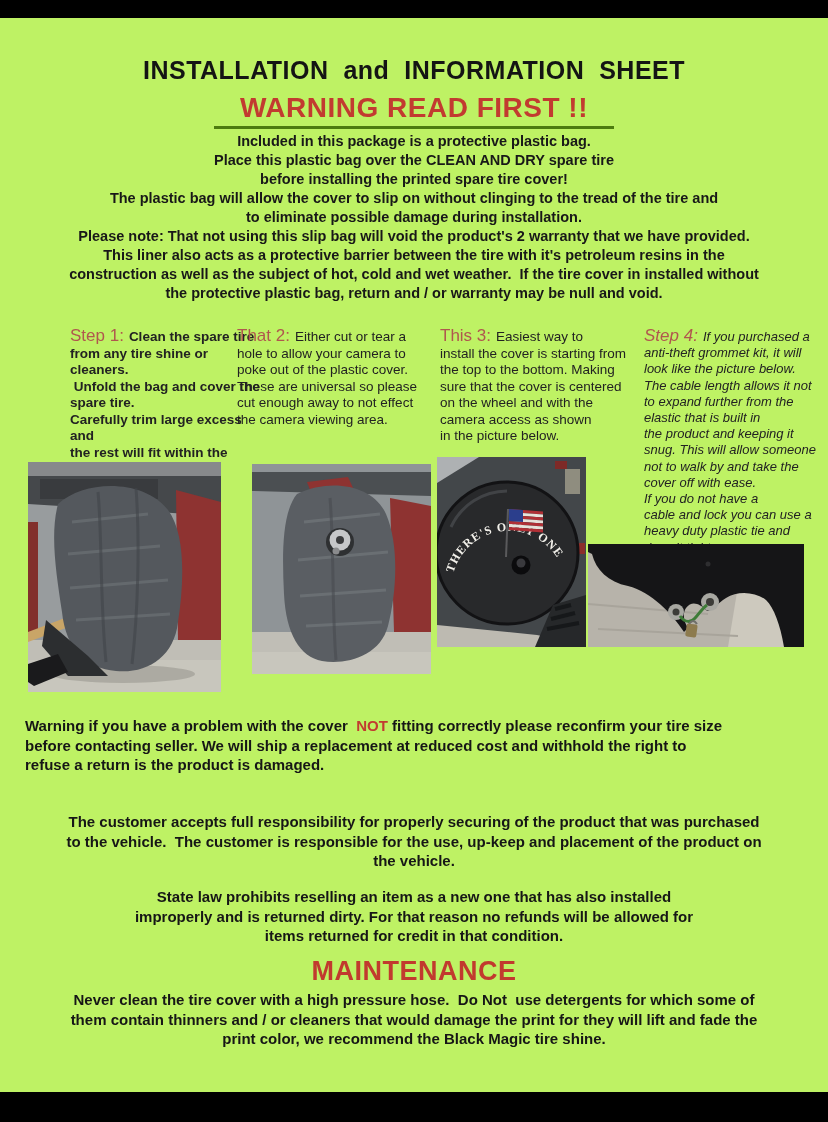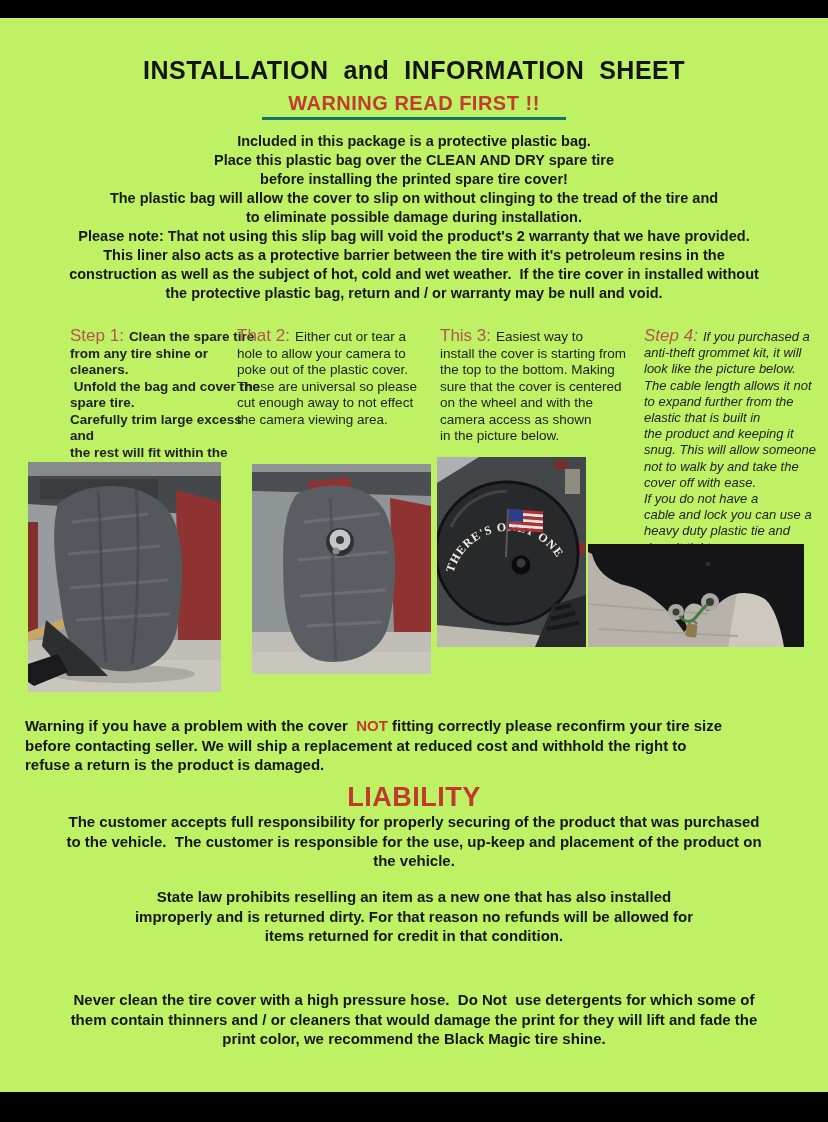--- a/index.html
+++ b/index.html
@@ -10,22 +10,22 @@
   .sheet{
     position:absolute;left:0;top:18px;width:828px;height:1074px;background:#bef264;
   }
   .abs{position:absolute;}
   .title{
     left:0;top:38px;width:828px;text-align:center;
     font-size:25px;font-weight:bold;letter-spacing:.5px;white-space:pre;color:#141414;margin:0;
   }
   .warn-head-wrap{left:0;top:74px;width:828px;text-align:center;}
   .warn-head{
-    display:inline-block;font-size:20px;font-weight:bold;color:#c23b30;
-    border-bottom:3px solid #0f766e;padding:0 26px 2px 26px;letter-spacing:.5px;
+    display:inline-block;font-size:28px;font-weight:bold;color:#c23b30;
+    border-bottom:3px solid #4d7c0f;padding:0 26px 2px 26px;letter-spacing:.5px;
   }
   .intro{
     left:0;top:114px;width:828px;text-align:center;
     font-size:14.5px;font-weight:bold;line-height:19px;white-space:pre-wrap;color:#181818;
   }
   .step{top:310px;font-size:13.5px;line-height:16.5px;color:#222;}
   .step-label{font-size:17px;color:#b0574e;}
   .step-text{white-space:pre-wrap;margin-left:5px;}
   .step1{left:46px;width:198px;margin-left:24px;}
   .step1 .step-text{font-weight:bold;}
@@ -215,25 +215,25 @@
         <path d="M101,80 q4,-6 8,0" stroke="#6f6f6a" stroke-width="2" fill="none"></path>
         <rect x="98" y="80" width="11" height="13" rx="2" fill="#8d7b4e" transform="rotate(8 103 86)"></rect>
       </g>
     </svg>
   </div>
 
   <div class="abs warn-note"><span>Warning if you have a problem with the cover  </span><span class="hot">NOT</span><span> fitting correctly please reconfirm your tire size
 before contacting seller. We will ship a replacement at reduced cost and withhold the right to
 refuse a return is the product is damaged.</span></div>
 
-  <div class="abs sec-head liability-head">LIABILITY</div>
   <div class="abs para liab1">The customer accepts full responsibility for properly securing of the product that was purchased
 to the vehicle.  The customer is responsible for the use, up-keep and placement of the product on
 the vehicle.</div>
   <div class="abs para liab2">State law prohibits reselling an item as a new one that has also installed
 improperly and is returned dirty. For that reason no refunds will be allowed for
 items returned for credit in that condition.</div>
 
+  <div class="abs sec-head maint-head">MAINTENANCE</div>
   <div class="abs para maint1">Never clean the tire cover with a high pressure hose.  Do Not  use detergents for which some of
 them contain thinners and / or cleaners that would damage the print for they will lift and fade the
 print color, we recommend the Black Magic tire shine.</div>
 
 </div>
 
 </body></html>

